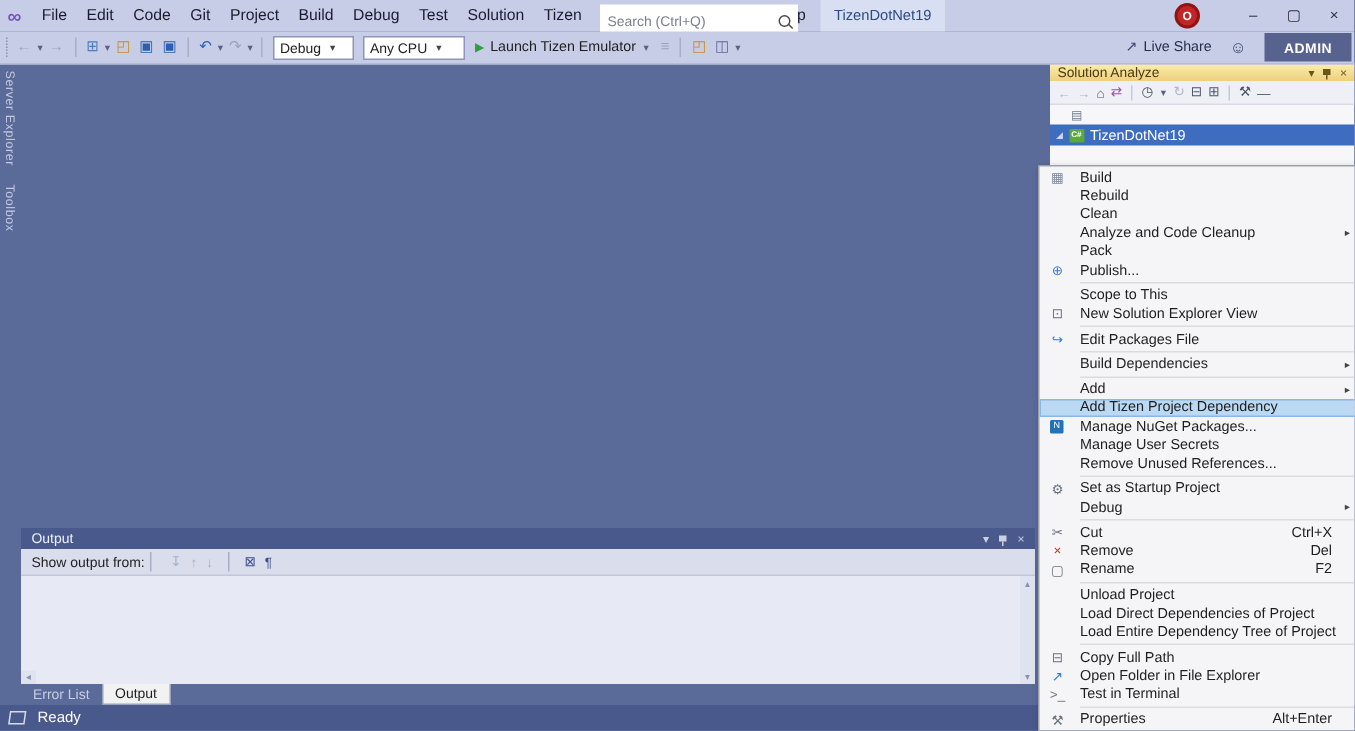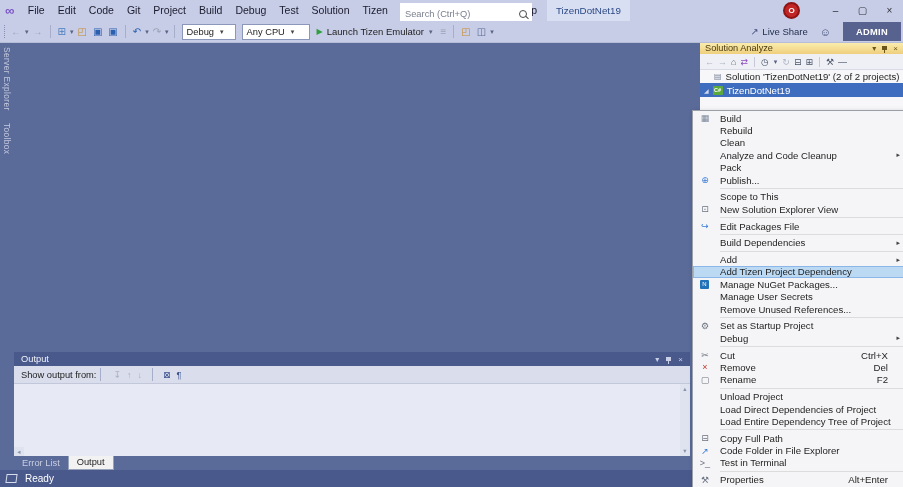--- a/index.html
+++ b/index.html
@@ -245,21 +245,20 @@
     <span style="color:#b0b6c6">↻</span>
     <span>⊟</span>
     <span>⊞</span>
     <span class="sesep"></span>
     <span>⚒</span>
     <span>—</span>
   </div>
   <div class="tree">
     <div class="trow" style="padding-left:14px">
       <span class="solicon">▤</span>
-      <span>Solution 'TizenDotNet19' (2 of 2 projects)</span>
     </div>
     <div class="trow sel">
       <span class="expander">◢</span>
       <span class="csicon">C#</span>
       <span>TizenDotNet19</span>
     </div>
   </div>
 </div>
 
 <div class="abs cmenu" id="cmenu">
@@ -355,21 +354,21 @@
     <div class="mi">
       <span class="lb">Load Entire Dependency Tree of Project</span>
     </div>
     <div class="msep"></div>
     <div class="mi">
       <span class="ic" style="color: rgb(107, 114, 128);">⊟</span>
       <span class="lb">Copy Full Path</span>
     </div>
     <div class="mi">
       <span class="ic" style="color: rgb(58, 123, 213);">↗</span>
-      <span class="lb">Code Folder in File Explorer</span>
+      <span class="lb">Open Folder in File Explorer</span>
     </div>
     <div class="mi">
       <span class="ic" style="color: rgb(107, 114, 128);">&gt;_</span>
       <span class="lb">Test in Terminal</span>
     </div>
     <div class="msep"></div>
     <div class="mi">
       <span class="ic" style="color: rgb(107, 114, 128);">⚒</span>
       <span class="lb">Properties</span>
       <span class="sc">Alt+Enter</span>

